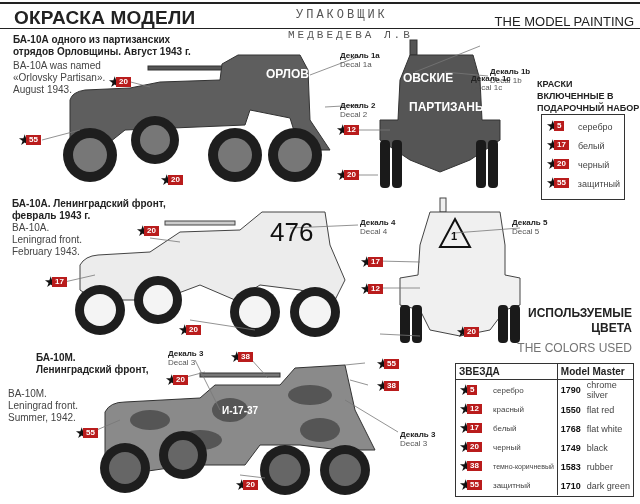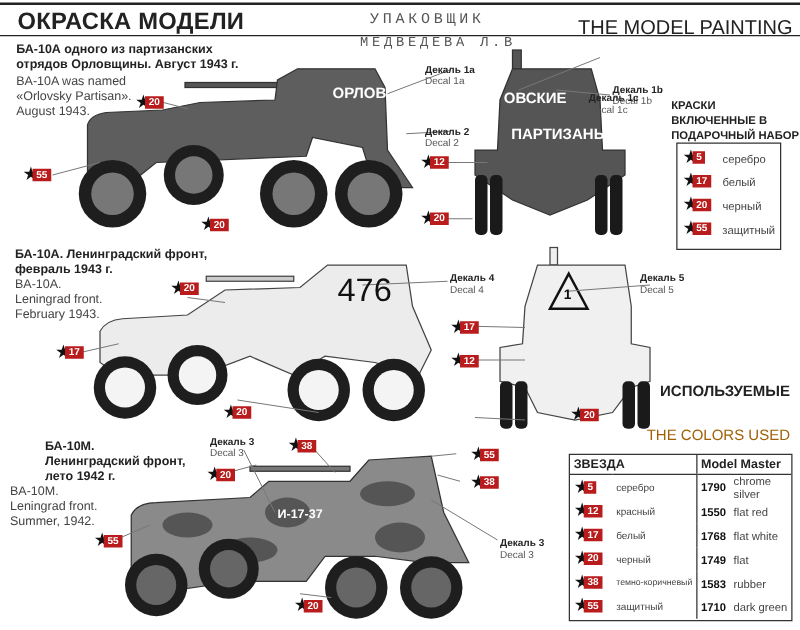--- a/index.html
+++ b/index.html
@@ -1,20 +1,20 @@
 <!DOCTYPE html>
 <html><head>
 <meta charset="utf-8">
 <style>
   html, body { margin:0; padding:0; background:#fff; }
   body { width:640px; height:504px; position:relative; overflow:hidden; font-family:"Liberation Sans", sans-serif; color:#222; }
   .abs { position:absolute; }
   .rule { position:absolute; left:0; height:2px; background:#222; }
   .title-ru { font-weight:bold; font-size:19px; letter-spacing:0.2px; }
-  .title-en { font-size:16px; }
+  .title-en { font-size:13px; }
   .stamp { font-family:"Liberation Mono", monospace; color:#555; font-size:12px; letter-spacing:3px; }
   .cap-ru { font-weight:bold; font-size:10px; line-height:12px; color:#222; }
   .cap-en { font-size:10px; line-height:12px; color:#444; }
   .decal-ru { font-weight:bold; font-size:8px; line-height:9px; color:#222; }
   .decal-en { font-size:8px; line-height:9px; color:#555; }
   .star { position:absolute; width:28px; height:13px; }
   .star .s { position:absolute; left:0; top:-2px; font-size:15px; line-height:15px; color:#111; }
   .star .b { position:absolute; left:8px; top:1px; background:#b91c1c; color:#fff; font-size:8px; font-weight:bold; line-height:10px; padding:0 3px; }
   .box { position:absolute; border:1px solid #333; background:#fff; }
   .kit-row { display:flex; align-items:center; height:19px; font-size:9px; color:#444; }
@@ -272,27 +272,27 @@
     <span class="s">★</span>
     <span class="b">12</span>
   </div>
 <div class="star" style="left:456px; top:326px;">
     <span class="s">★</span>
     <span class="b">20</span>
   </div>
 
 <div class="abs" style="right:8px; top:306px; text-align:right; font-weight:bold; font-size:12px; line-height:15px;margin-left:18px;">
   <div>ИСПОЛЬЗУЕМЫЕ</div>
-</div>
-<div class="abs" style="right:8px; top:341px; font-size:12px; color:#a16207;">THE COLORS USED</div>
+  <div>ЦВЕТА</div>
+</div>
+<div class="abs" style="right:8px; top:341px; font-size:12px; color:#737373;">THE COLORS USED</div>
 
 <div class="abs cap-ru" style="left:8px; top:352px;margin-left:28px;">
   <div>БА-10М.</div>
   <div>Ленинградский фронт,</div>
-  <div>лето 1942 г.</div>
 </div>
 <div class="abs cap-en" style="left:8px; top:388px;">
   <div>BA-10M.</div>
   <div>Leningrad front.</div>
   <div>Summer, 1942.</div>
 </div>
 
 <div class="abs" style="left:168px; top:349px;">
   <div class="decal-ru">Декаль 3</div>
   <div class="decal-en">Decal 3</div>
@@ -371,21 +371,21 @@
       </tr>
       <tr>
         <td>
             <div class="star" style="position:relative;">
               <span class="s">★</span>
               <span class="b">20</span>
             </div>
           </td>
         <td style="font-size:8px;">черный</td>
         <td class="code sep">1749</td>
-        <td>flat</td>
+        <td>black</td>
       </tr>
       <tr>
         <td>
             <div class="star" style="position:relative;">
               <span class="s">★</span>
               <span class="b">38</span>
             </div>
           </td>
         <td style="font-size:7px; white-space:nowrap;">темно-коричневый</td>
         <td class="code sep">1583</td>

